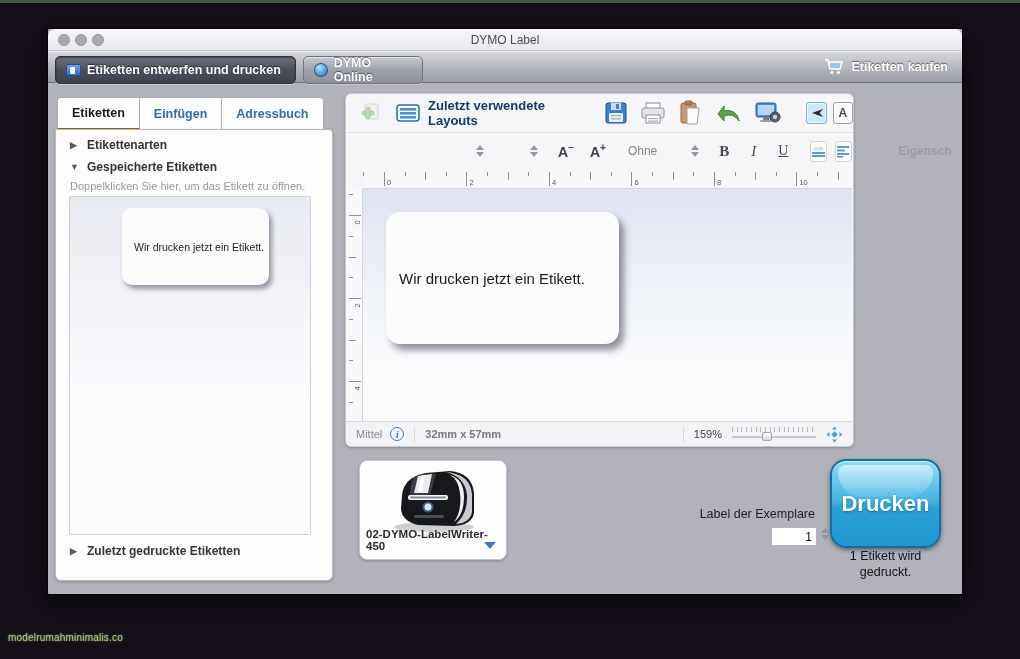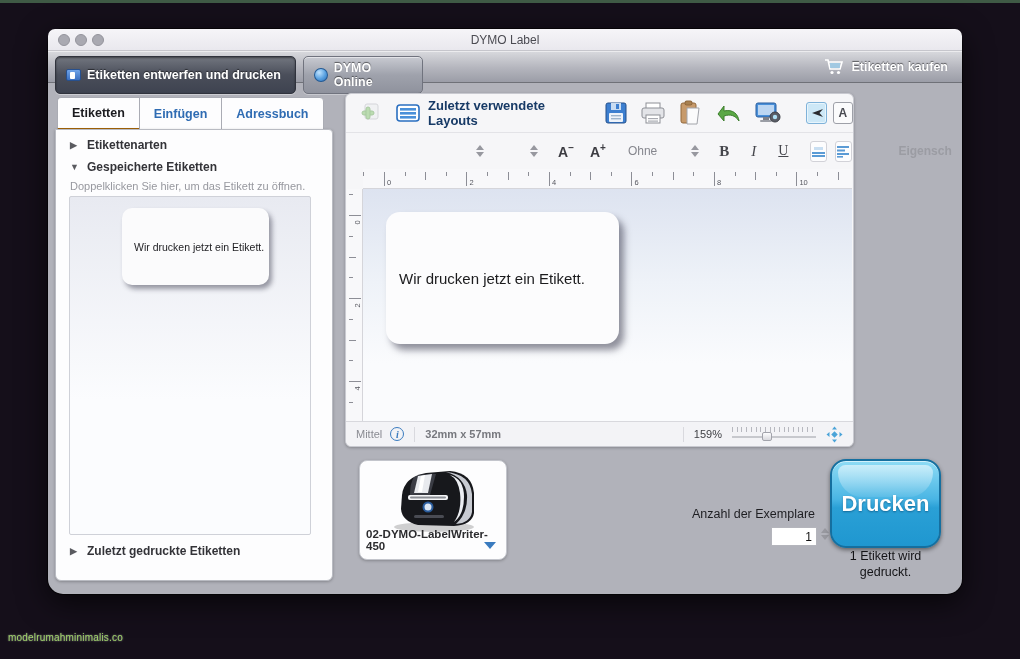--- a/index.html
+++ b/index.html
@@ -6,21 +6,21 @@
   html,body { width:1020px; height:659px; }
   body {
     font-family:"Liberation Sans", sans-serif;
     background:#150f1a;
     border-top:3px solid #3f5a45;
     position:relative; overflow:hidden;
   }
   
   .window {
     position:absolute; left:48px; top:26px; width:914px; height:565px;
-    border-radius:15px; background:#b1b2ba;
+    border-radius:1px; background:#b1b2ba;
     box-shadow:0 8px 30px rgba(0,0,0,.7), 0 0 0 1px rgba(0,0,0,.55);
   }
   .titlebar {
     position:absolute; left:0; top:0; right:0; height:22px;
     border-radius:7px 7px 0 0;
     background:linear-gradient(#f6f5f8,#e9e8ee);
     border-bottom:1px solid #c6c6cc;
   }
   .dots { position:absolute; left:10px; top:5px; display:flex; gap:5px; }
   .dot { width:12px; height:12px; border-radius:50%; background:#a9a9b1; border:1px solid #94949c; }
@@ -28,21 +28,21 @@
     position:absolute; left:0; right:0; top:4px; text-align:center;
     font-size:12px; color:#4b4b52;
   }
   .main-toolbar {
     position:absolute; left:0; top:22px; right:0; height:32px;
     background:linear-gradient(#d9dade,#b4b5bd 55%,#9b9da7);
     border-bottom:1px solid #6f7178;
     box-shadow:inset 0 1px 0 rgba(255,255,255,.5);
   }
   .tb-btn {
-    position:absolute; top:5px; height:38px; border-radius:5px;
+    position:absolute; top:5px; height:28px; border-radius:5px;
     display:flex; align-items:center; gap:6px; padding:0 10px;
     font-size:12.5px; font-weight:bold; color:#fff;
     text-shadow:0 -1px 1px rgba(0,0,0,.55);
   }
   .tb-btn.active {
     left:7px; width:241px;
     background:linear-gradient(#72767f,#4a4e5a 50%,#3e4350);
     border:1px solid #30333d;
     box-shadow:inset 0 1px 2px rgba(0,0,0,.45), 0 1px 0 rgba(255,255,255,.35);
   }
@@ -477,21 +477,21 @@
           <rect x="26" y="31.5" width="36" height="2" rx="1" fill="#8a8d94"></rect>
           <circle cx="44" cy="42" r="5.5" fill="#2a5c9c"></circle>
           <circle cx="44" cy="42" r="3.5" fill="#dce6f2"></circle>
           <rect x="30" y="50" width="30" height="3" rx="1.5" fill="#494b53"></rect>
         </svg>
       </span>
       <span class="printer-name">02-DYMO-LabelWriter-450</span>
       <span class="dd-tri"></span>
     </div>
 
-    <div class="copies-label">Anzahl der Exemplare</div>
+    <div class="copies-label">Label der Exemplare</div>
     <input class="copies-input" value="1" style="">
     <span class="stepper copies-stepper">
         <i class="up"></i>
         <i class="dn"></i>
       </span>
 
     <div class="drucken">
       <span style="position:relative;z-index:1;">Drucken</span>
     </div>
     <div class="print-status">

